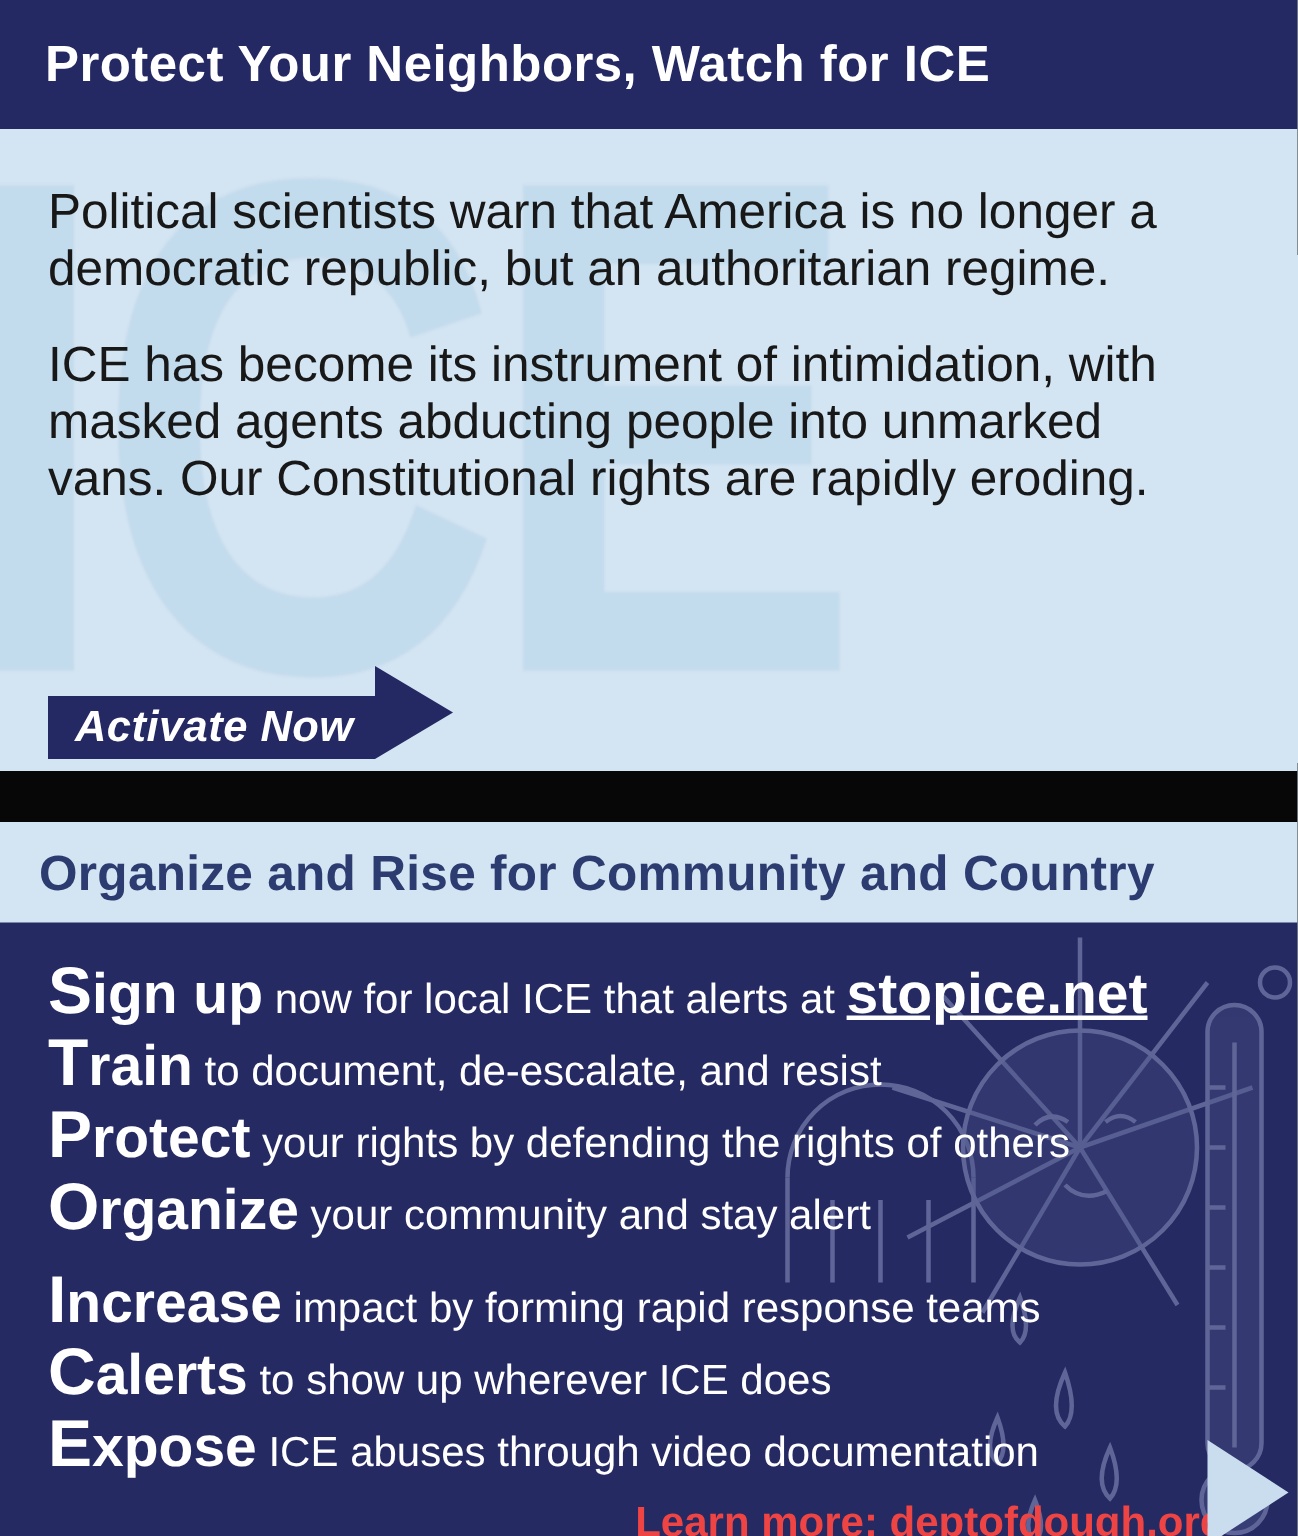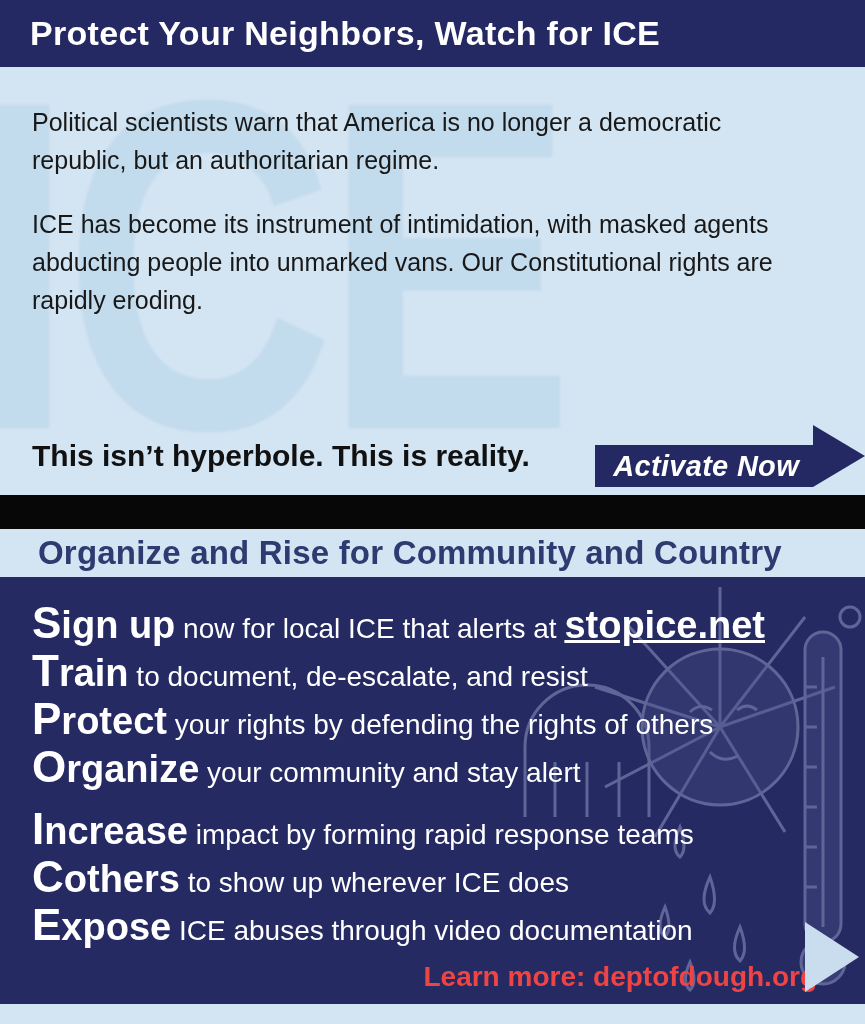--- a/index.html
+++ b/index.html
@@ -7,21 +7,21 @@
     position:relative;
     width:865px;height:1024px;
     margin:0 auto;
     overflow:hidden;
     font-family:"Liberation Sans",sans-serif;
     background:#d3e4f2;
   }
   
   .top-header{
     position:relative;
-    height:67px;
+    height:86px;
     background:#242863;
     display:flex;align-items:center;
     padding-left:30px;box-sizing:border-box;
     z-index:3;
   }
   .top-header h1{
     margin:0;color:#fff;font-size:34px;font-weight:bold;letter-spacing:.3px;
   }
   .top-body{
     position:relative;
@@ -38,21 +38,21 @@
     filter:blur(1px);
     z-index:0;user-select:none;
   }
   .top-content{
     position:relative;z-index:1;
     padding:36px 30px 0 32px;
     color:#181818;
   }
   .para{
     margin:0 0 26px 0;
-    font-size:25px;line-height:38px;
+    font-size:33px;line-height:38px;
     max-width:760px;
   }
   .para b{font-weight:normal;}
   .statement-row{
     position:absolute;left:32px;right:0;bottom:8px;
     display:flex;justify-content:space-between;align-items:center;
     z-index:2;
   }
   .statement{
     font-size:30px;font-weight:bold;color:#111;
@@ -69,23 +69,23 @@
   .cta-arrow{
     width:0;height:0;
     border-top:31px solid transparent;
     border-bottom:31px solid transparent;
     border-left:52px solid #242863;
   }
   
   .separator{height:34px;background:#070707;}
   
   .bottom-header{
-    height:48px;background:#d3e4f2;
+    height:67px;background:#d3e4f2;
     display:flex;align-items:center;
-    padding-left:38px;box-sizing:border-box;
+    padding-left:26px;box-sizing:border-box;
   }
   .bottom-header h2{
     margin:0;color:#2c3b70;font-size:33px;font-weight:bold;letter-spacing:.2px;
   }
   
   .bottom-body{
     position:relative;
     height:427px;background:#262a63;
     overflow:hidden;
   }
@@ -129,21 +129,20 @@
 
   <section class="top-body">
     <div class="watermark">ICE</div>
 
     <div class="top-content">
       <p class="para"><b></b><span>Political scientists warn that America is no longer a democratic republic, but an authoritarian regime.</span></p>
       <p class="para"><b>ICE</b><span> has become its instrument of intimidation, with masked agents abducting people into unmarked vans. Our Constitutional rights are rapidly eroding.</span></p>
     </div>
 
     <div class="statement-row">
-      <div class="statement">This isn’t hyperbole. This is reality.</div>
       <div class="cta">
         <div class="cta-rect">Activate Now</div>
         <div class="cta-arrow"></div>
       </div>
     </div>
   </section>
 
   <div class="separator"></div>
 
   <div class="bottom-header">
@@ -194,21 +193,21 @@
         <circle cx="345" cy="40" r="10"></circle>
       </g>
     </svg>
 
     <div class="items">
       <div class="item"><span class="init">S</span><span class="ib">ign up</span><span class="ir"> now for local ICE that alerts at </span><span class="link">stopice.net</span></div>
       <div class="item"><span class="init">T</span><span class="ib">rain</span><span class="ir"> to document, de-escalate, and resist</span></div>
       <div class="item"><span class="init">P</span><span class="ib">rotect</span><span class="ir"> your rights by defending the rights of others</span></div>
       <div class="item"><span class="init">O</span><span class="ib">rganize</span><span class="ir"> your community and stay alert</span></div>
       <div class="item gap"><span class="init">I</span><span class="ib">ncrease</span><span class="ir"> impact by forming rapid response teams</span></div>
-      <div class="item"><span class="init">C</span><span class="ib">others</span><span class="ir"> to show up wherever ICE does</span></div>
+      <div class="item"><span class="init">C</span><span class="ib">alerts</span><span class="ir"> to show up wherever ICE does</span></div>
       <div class="item"><span class="init">E</span><span class="ib">xpose</span><span class="ir"> ICE abuses through video documentation</span></div>
     </div>
 
     <div class="footer-row">
       <span>Learn more: deptofdough.org</span>
     </div>
     <div class="footer-arrow"></div>
 
   </section>
 </div>

